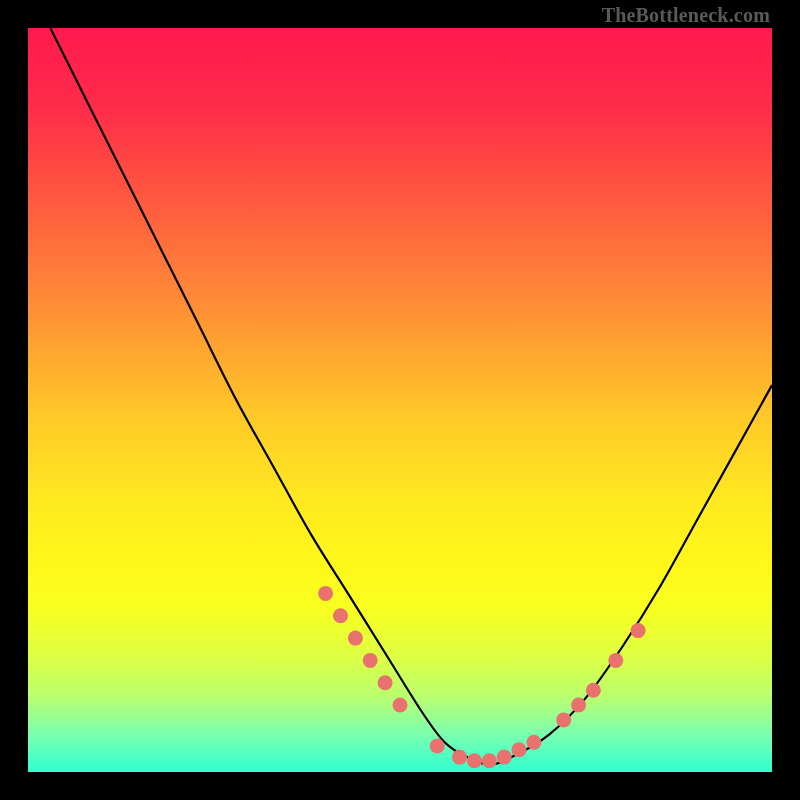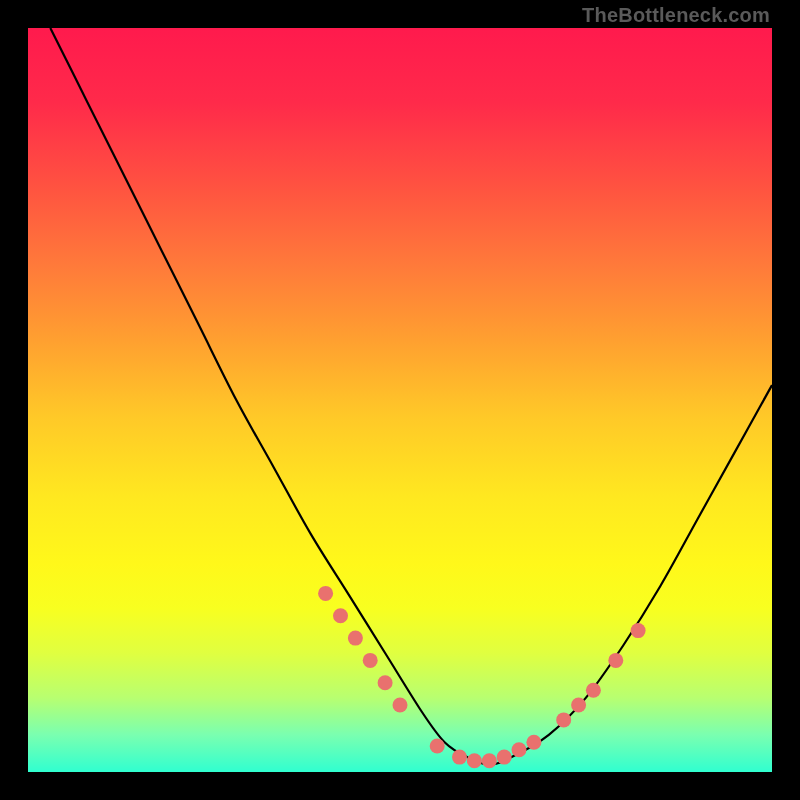--- a/index.html
+++ b/index.html
@@ -34,20 +34,21 @@
     );
   }
   .watermark {
     position: absolute;
     top: 4px;
     right: 30px;
     color: #5a5a5a;
     font-size: 20px;
     font-weight: 600;
     letter-spacing: 0.2px;
+    font-family: Liberation Serif, serif;
   }
   svg.curve {
     position: absolute;
     left: 0;
     top: 0;
     width: 744px;
     height: 744px;
     overflow: visible;
   }
   .dot {

